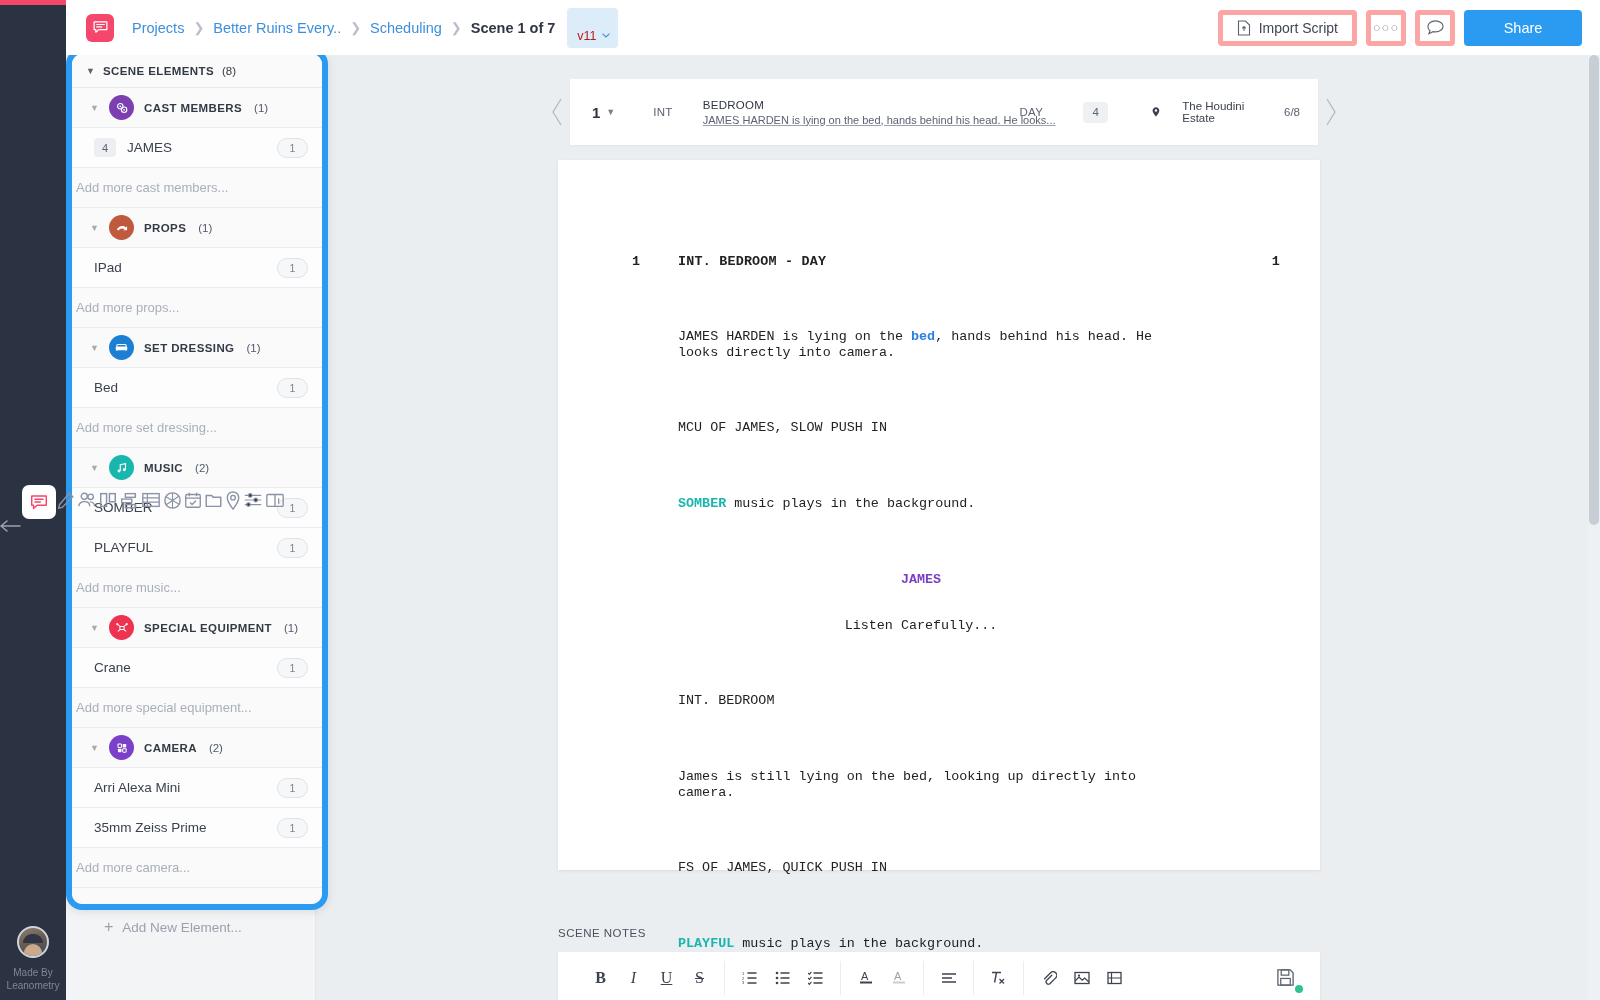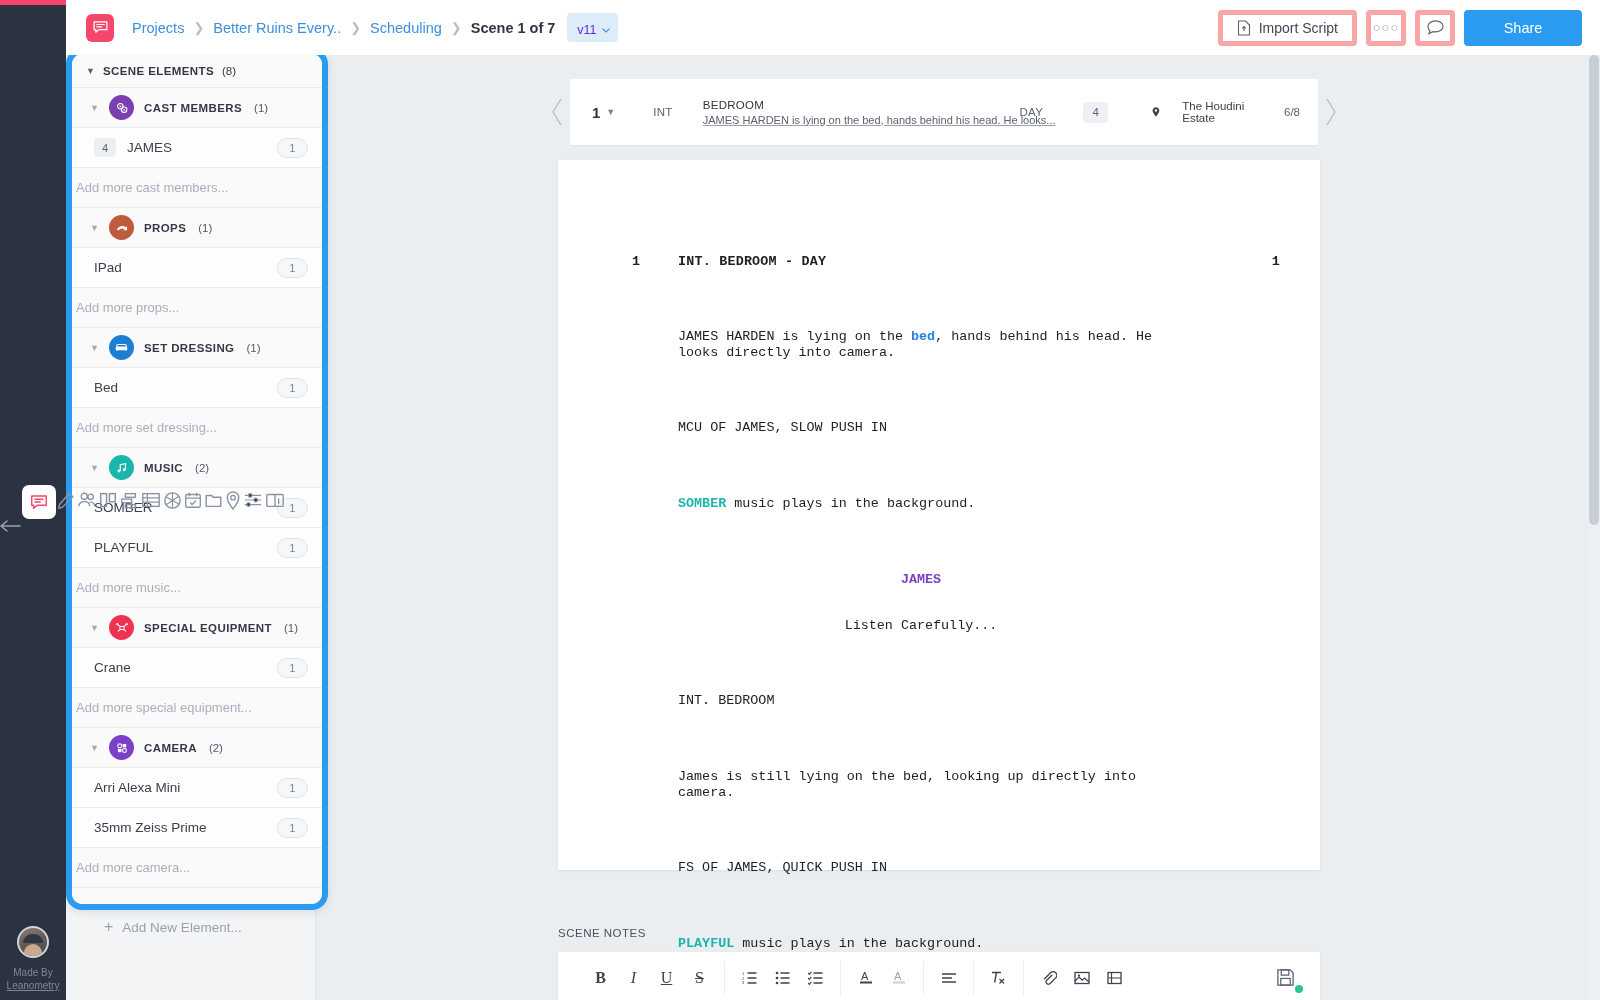--- a/index.html
+++ b/index.html
@@ -58,21 +58,21 @@
   .avatar::before {
     content:""; position:absolute; left:50%; top:22%;
     transform: translateX(-50%);
     width:20px; height:9px; border-radius:10px 10px 0 0;
     background:#2f3542; z-index:2;
   }
   .made-by {
     margin-top: 8px; text-align: center;
     font-size: 10px; color: #7e8698; line-height: 13px;
   }
-  .made-by .ln { text-decoration: underline; }
+  .made-by .ln { }
 
   
   .topbar {
     position: absolute; left: 66px; top: 0;
     width: 1534px; height: 55px;
     background: #ffffff;
     display: flex; align-items: center;
     z-index: 30;
   }
   .logo-sq {
@@ -86,23 +86,23 @@
     display: flex; align-items: center; gap: 0;
     margin-left: 18px; font-size: 14.5px;
   }
   .crumb { color: #3d8fdd; }
   .crumb.current { color: #2f3542; font-weight: 600; }
   .crumb-sep {
     color: #b8bfca; margin: 0 9px; font-size: 13px;
   }
   .ver-pill {
     margin-left: 12px;
-    background: #dcecf9; color: #6d28d9;
+    background: #dcecf9; color: #b91c1c;
     border-radius: 4px;
-    padding: 10px 8px 5px 10px;
+    padding: 21px 8px 5px 10px;
     font-size: 12.5px;
     display: flex; align-items: center; gap: 5px;
   }
   .topbar-right {
     margin-left: auto; margin-right: 18px;
     display: flex; align-items: center; gap: 9px;
   }
   .btn-outline {
     height: 36px; border: 5px solid #fca5a5; border-radius: 4px;
     background: #fff; color: #3f4654;

